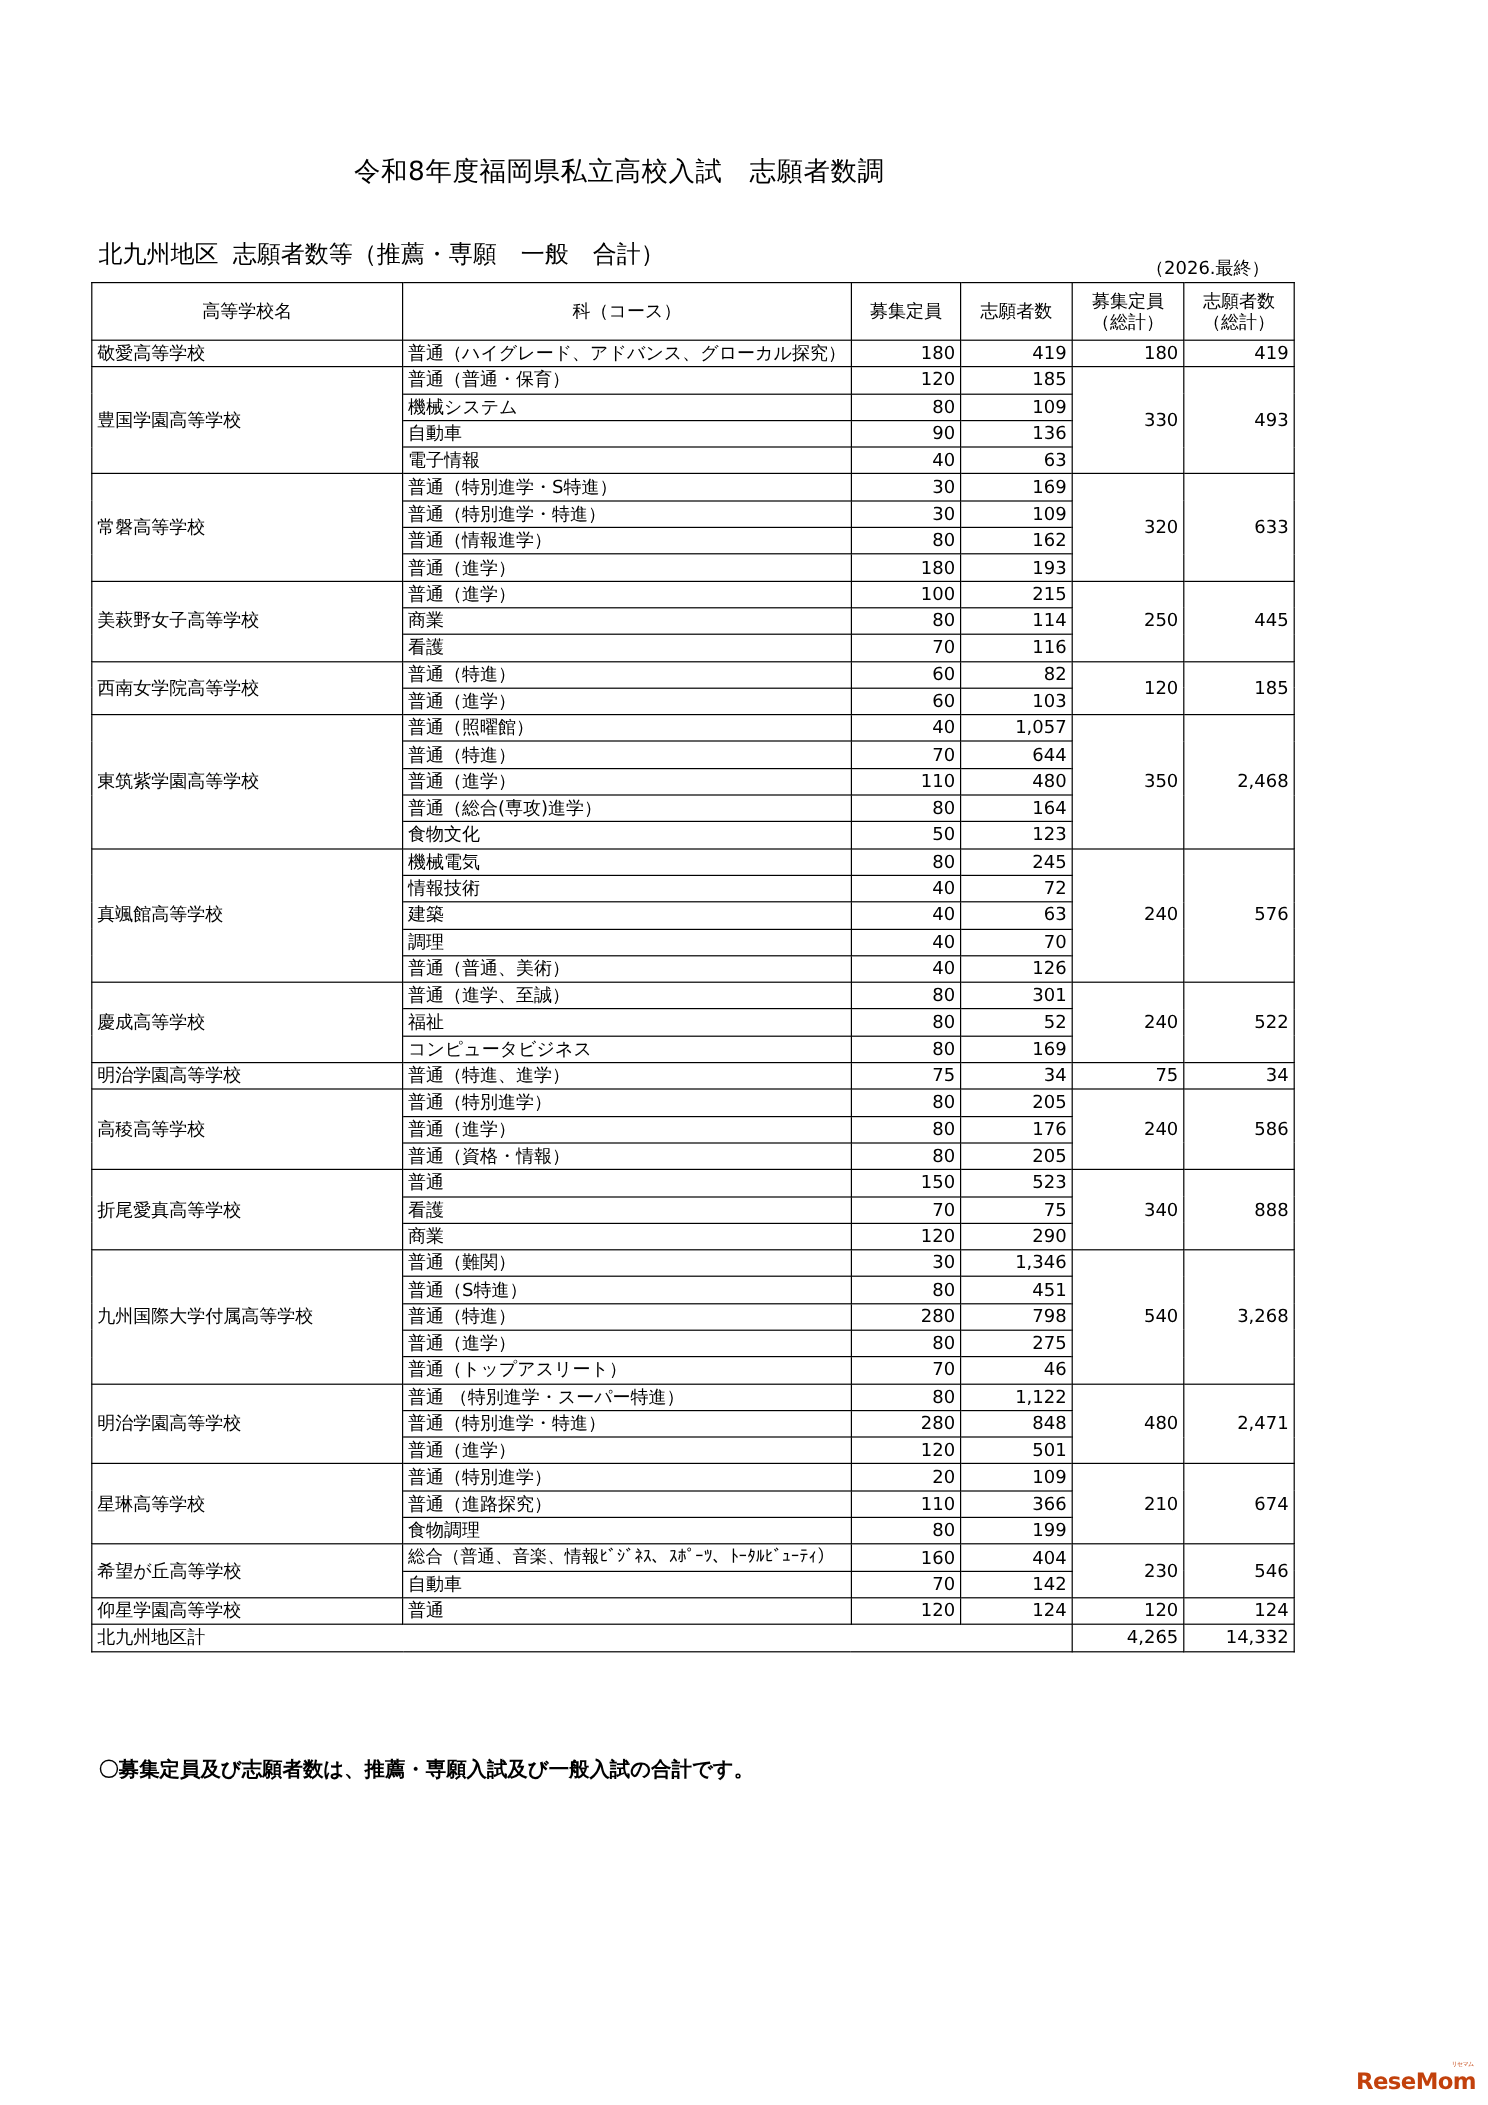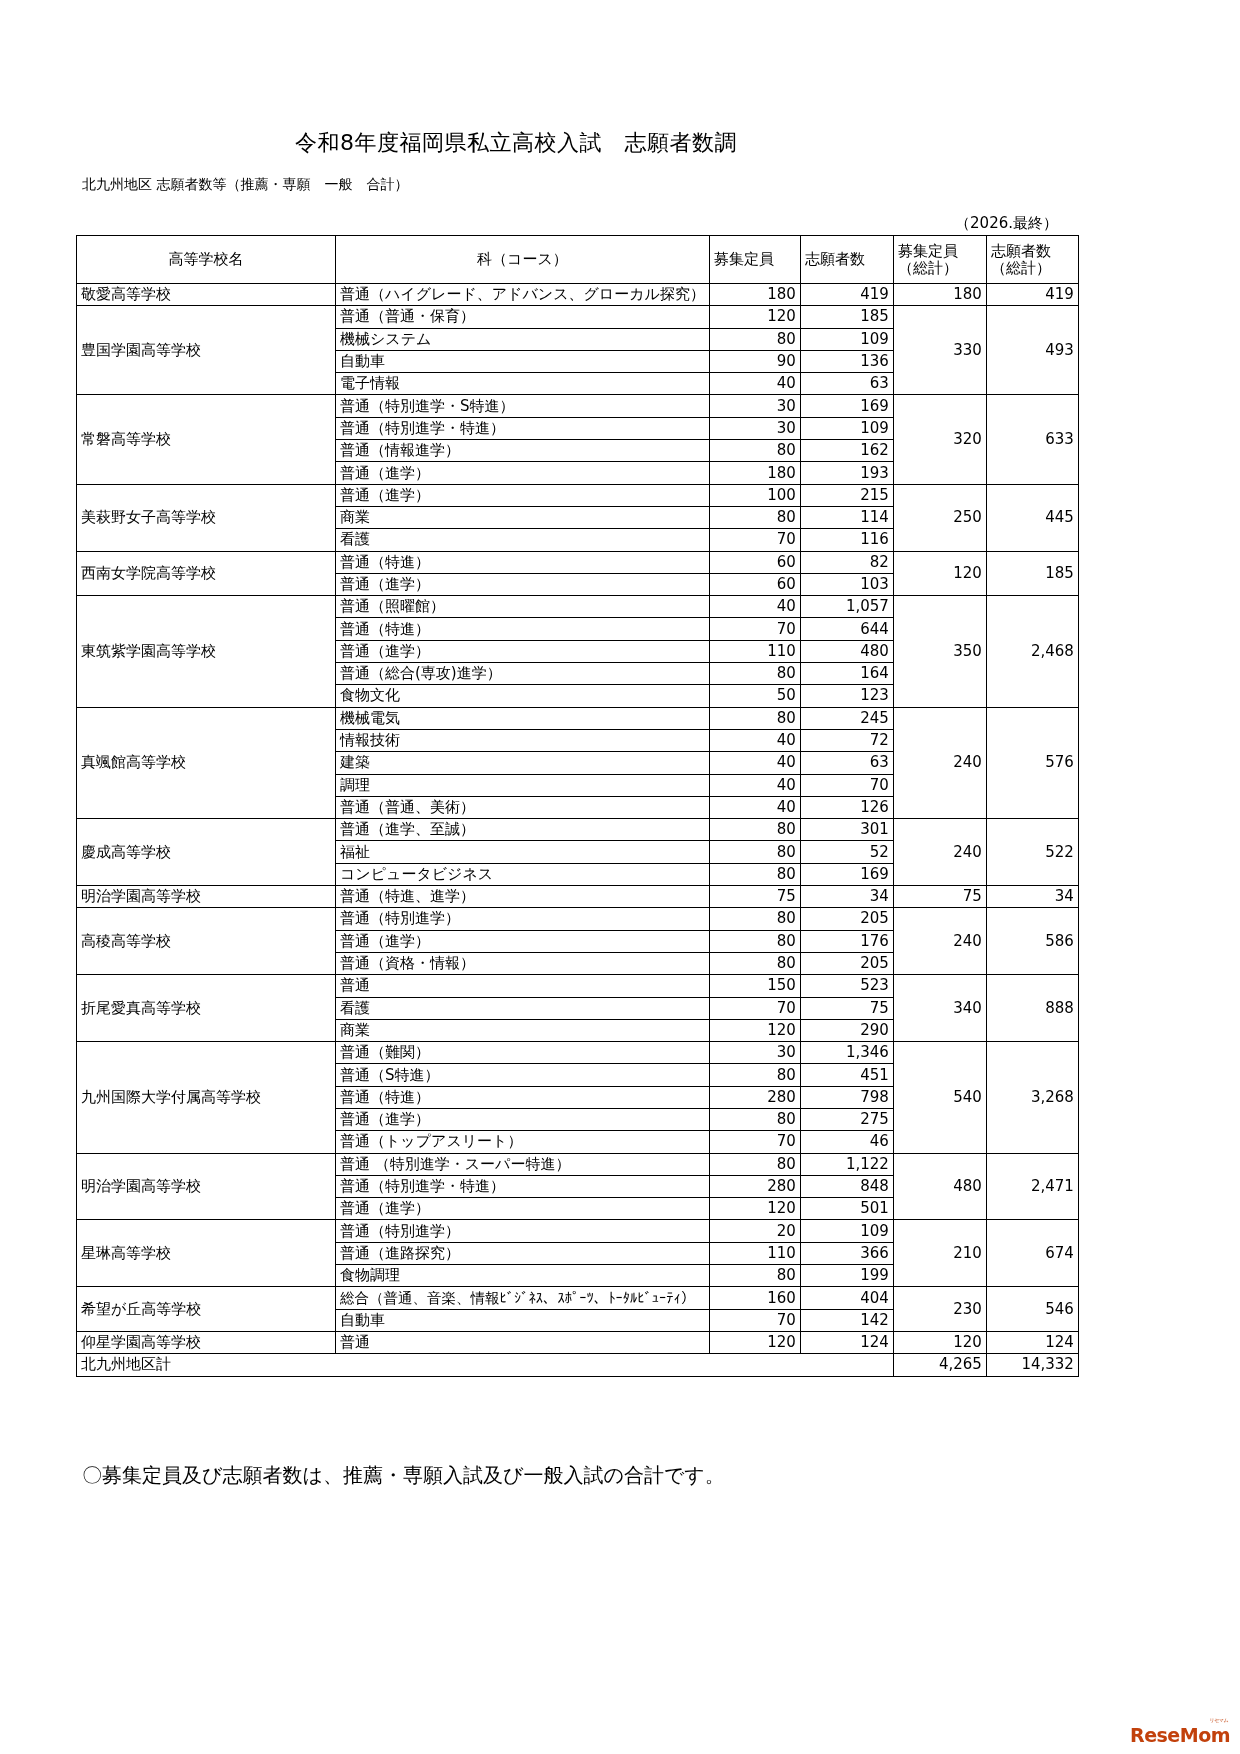--- a/index.html
+++ b/index.html
@@ -1,28 +1,28 @@
 <!DOCTYPE html>
 <html><head>
 <meta charset="utf-8">
 <style>
   html, body { margin:0; padding:0; background:#fff; }
   body { width:1240px; height:1754px; position:relative; font-family:"DejaVu Sans", sans-serif; color:#000; overflow:hidden; }
   .title { position:absolute; left:0; width:1032px; top:128px; text-align:center; font-size:22px; letter-spacing:0.5px; }
-  .subtitle { position:absolute; left:82px; top:176px; font-size:14px; }
+  .subtitle { position:absolute; left:82px; top:198px; font-size:20px;font-family:Liberation Mono, monospace; }
   .asof { position:absolute; right:182px; top:214px; font-size:15px; }
   table.main { position:absolute; left:76px; top:235px; border-collapse:collapse; table-layout:fixed; font-size:15px; }
   table.main td, table.main th { border:1.6px solid #000; padding:0 4px; height:21.3px; line-height:19px; font-weight:normal; white-space:nowrap; overflow:hidden; }
-  table.main th { height:47px; text-align:left; line-height:17px; }
+  table.main th { height:47px; text-align:center; line-height:17px; }
   table.main th.left { text-align:center; }
   td.num { text-align:right; padding-right:8px; }
   td.tot { text-align:right; padding-right:18px; }
   td.tot2 { text-align:right; padding-right:8px; }
   td.wrap { white-space:normal; line-height:20px; height:43px; font-size:14.5px; }
-  .notes { position:absolute; left:82px; top:1464px; font-size:20px; line-height:22px; }
+  .notes { position:absolute; left:82px; top:1464px; font-size:17px; line-height:22px;font-weight:bold; }
   .logo { position:absolute; right:10px; top:1724px; font-family:"DejaVu Sans", sans-serif; font-weight:bold; font-size:19px; color:#c2410c; letter-spacing:-0.5px; }
   .logo small { position:absolute; right:2px; top:-7px; font-size:5px; font-weight:normal; }
 </style>
 </head>
 <body>
 
 <div class="title">令和8年度福岡県私立高校入試　志願者数調</div>
 <div class="subtitle">北九州地区 志願者数等（推薦・専願　一般　合計）</div>
 <div class="asof">（2026.最終）</div>
 

